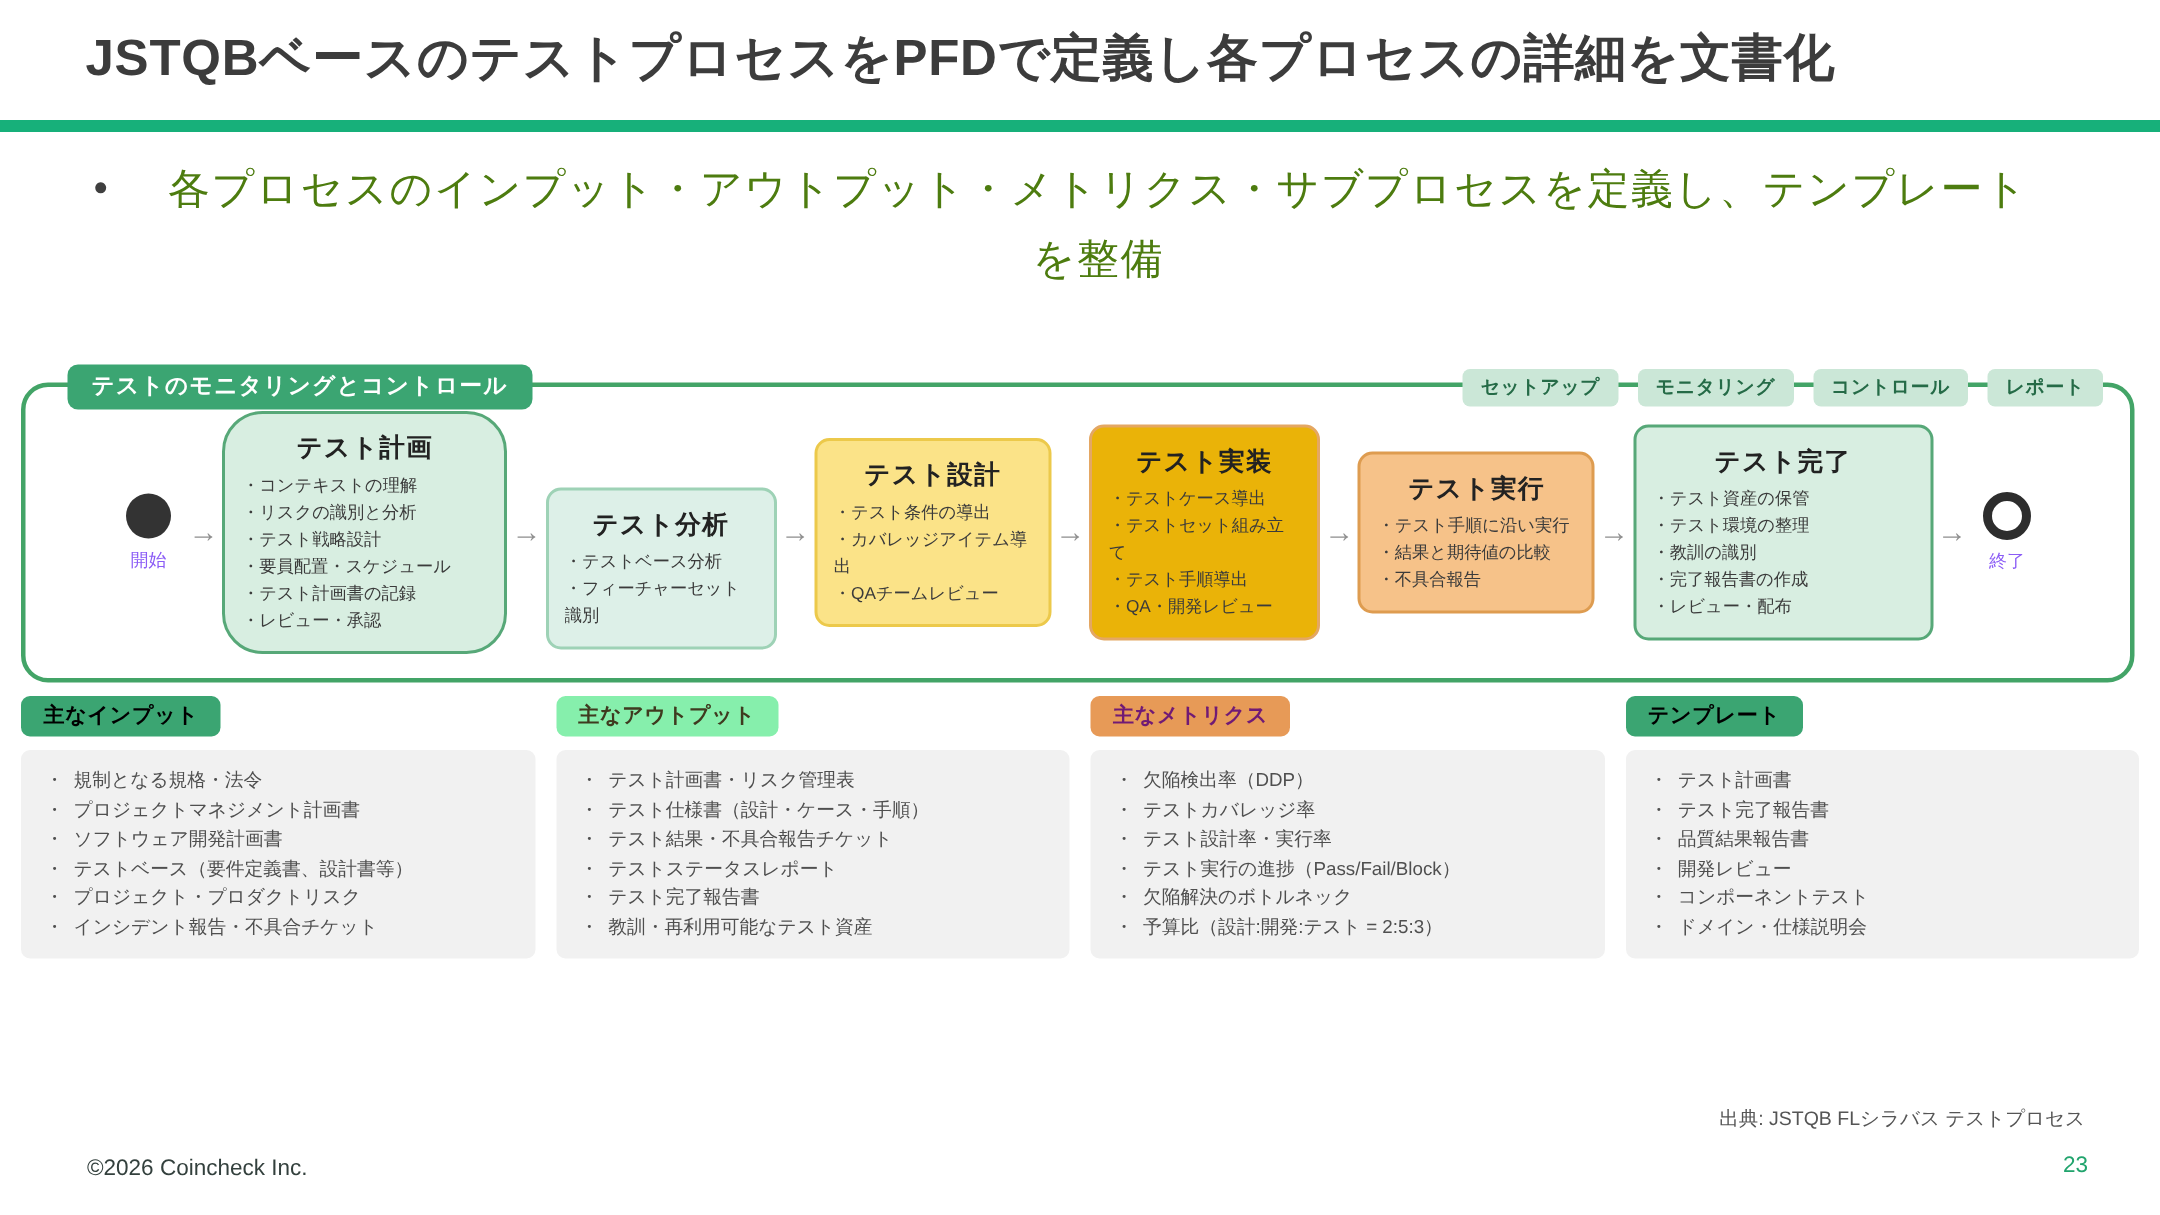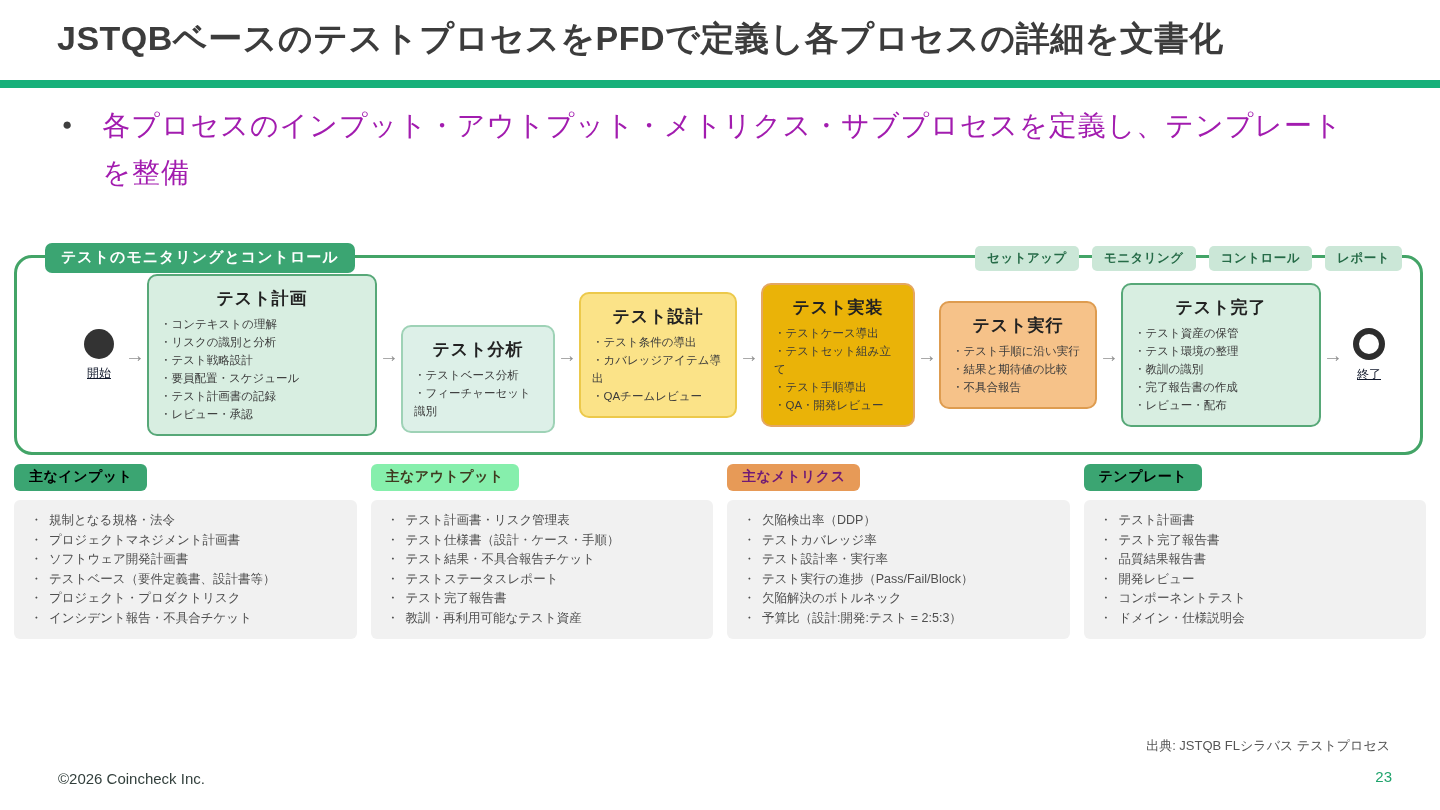--- a/index.html
+++ b/index.html
@@ -18,21 +18,21 @@
   }
   .title-rule {
     position:absolute; left:0; top:80px; width:1440px; height:8px;
     background:#17b07a;
   }
   .summary { position:absolute; left:62px; top:102px; width:1300px; display:flex; }
   .summary .bullet-icon {
     font-size:17px; color:#3f3f3f; margin:14px 30px 0 0; line-height:1;
   }
   .summary .summary-text {
-    font-size:28px; color:#a21caf; line-height:1.68; letter-spacing:1px;
+    font-size:28px; color:#4d7c0f; line-height:1.68; letter-spacing:1px;text-align:center;
   }
 
   
   .diagram {
     position:absolute; left:14px; top:255px; width:1409px; height:200px;
     border:3px solid #43a467; border-radius:18px;
   }
   .monitor-badge {
     position:absolute; left:28px; top:-15px;
     background:#3ba572; color:#ffffff; font-size:15px; font-weight:bold;
@@ -47,32 +47,32 @@
   }
 
   
   .flow {
     height:100%; display:flex; align-items:center; justify-content:space-between;
     padding:0 58px;
   }
   .flow-node { display:flex; flex-direction:column; align-items:center; gap:6px; width:48px; flex:0 0 auto; }
   .start-dot { width:30px; height:30px; border-radius:50%; background:#333333; }
   .end-ring  { width:32px; height:32px; border-radius:50%; border:6px solid #2d2d2d; background:#ffffff; }
-  .node-label { font-size:12px; color:#0f172a; white-space:nowrap;text-decoration:underline; }
+  .node-label { font-size:12px; color:#8b5cf6; white-space:nowrap; }
   .flow-arrow { font-size:20px; color:#909090; font-weight:bold; flex:0 0 auto; padding:0 2px; }
 
   .pbox {
     border:2px solid; border-radius:10px; padding:9px 11px 11px; flex:0 0 auto;
   }
   .pbox .pbox-title {
     text-align:center; font-size:17px; font-weight:bold; color:#222222;
     margin:2px 0 5px; letter-spacing:1px; white-space:nowrap;
   }
   .pbox .pbox-item { font-size:11.5px; color:#3b3b3b; line-height:1.58; }
-  .pbox-0 { width:230px; } .pbox-1 { width:154px;margin-top:48px; } .pbox-2 { width:158px; }
+  .pbox-0 { width:190px;border-radius:27px; } .pbox-1 { width:154px;margin-top:48px; } .pbox-2 { width:158px; }
   .pbox-3 { width:154px; } .pbox-4 { width:158px; } .pbox-5 { width:200px; }
   .v-green-strong { background:#d8eee1; border-color:#57a878; }
   .v-green-light  { background:#ddf0e8; border-color:#9ed2b6; }
   .v-yellow       { background:#fbe388; border-color:#ecc94b; }
   .v-orange       { background:#eab308; border-color:#e4a763; }
   .v-orange-deep  { background:#f6c289; border-color:#de9c50; }
 
   
   .panels {
     position:absolute; left:14px; top:464px; width:1412px;

